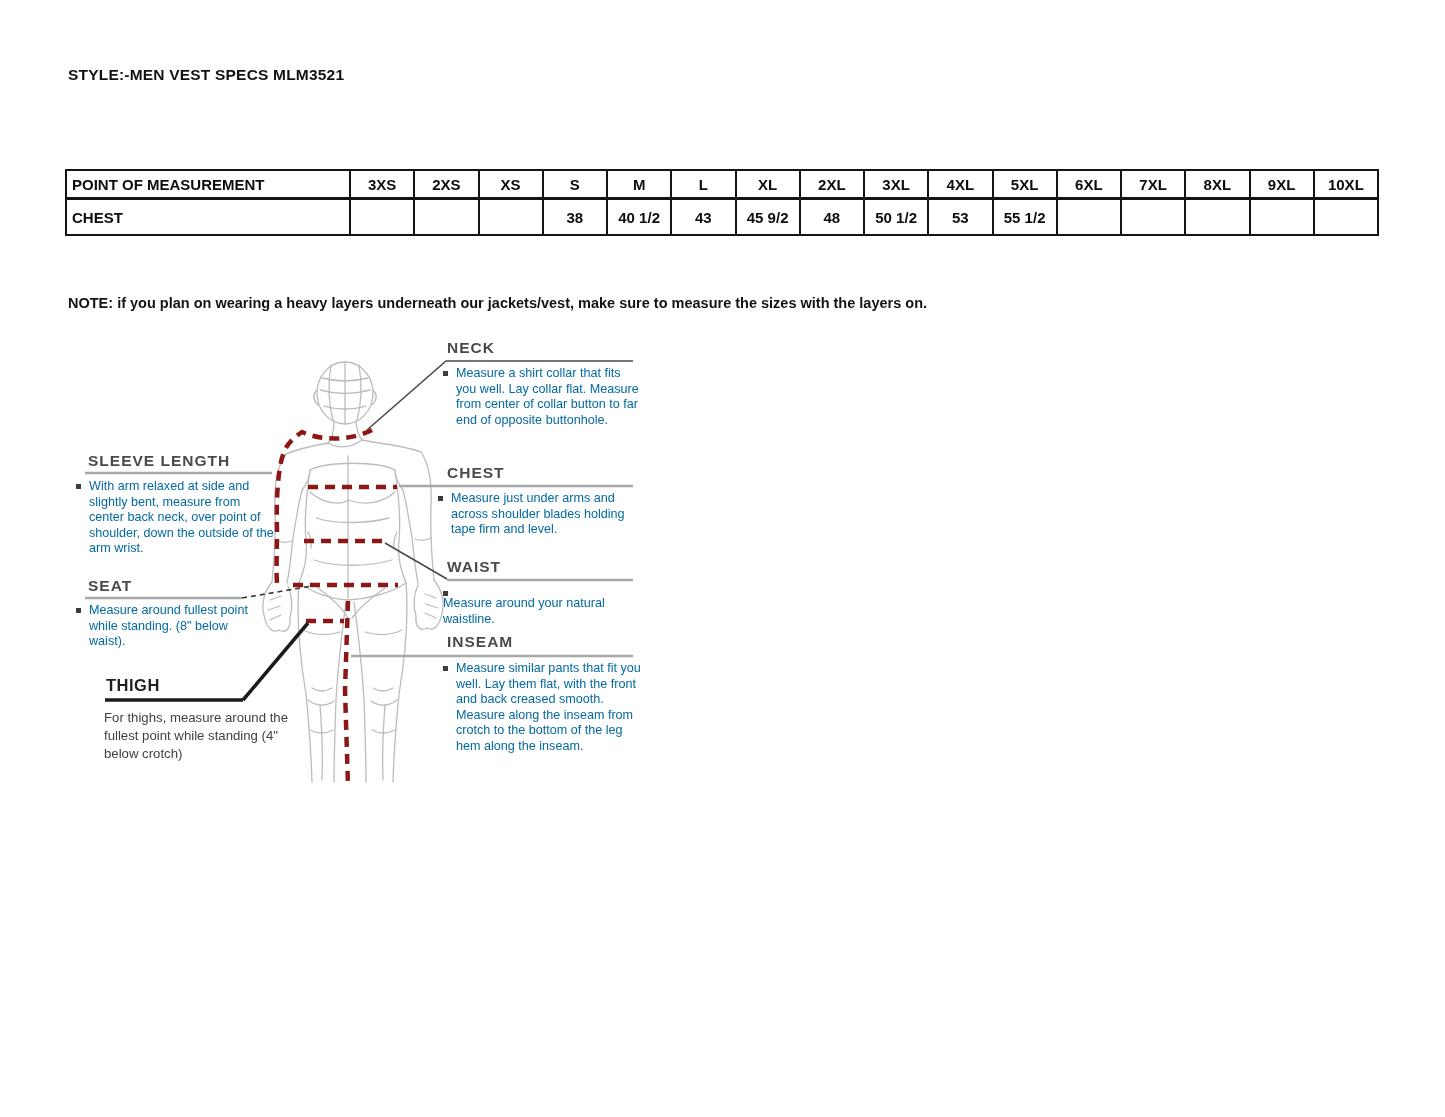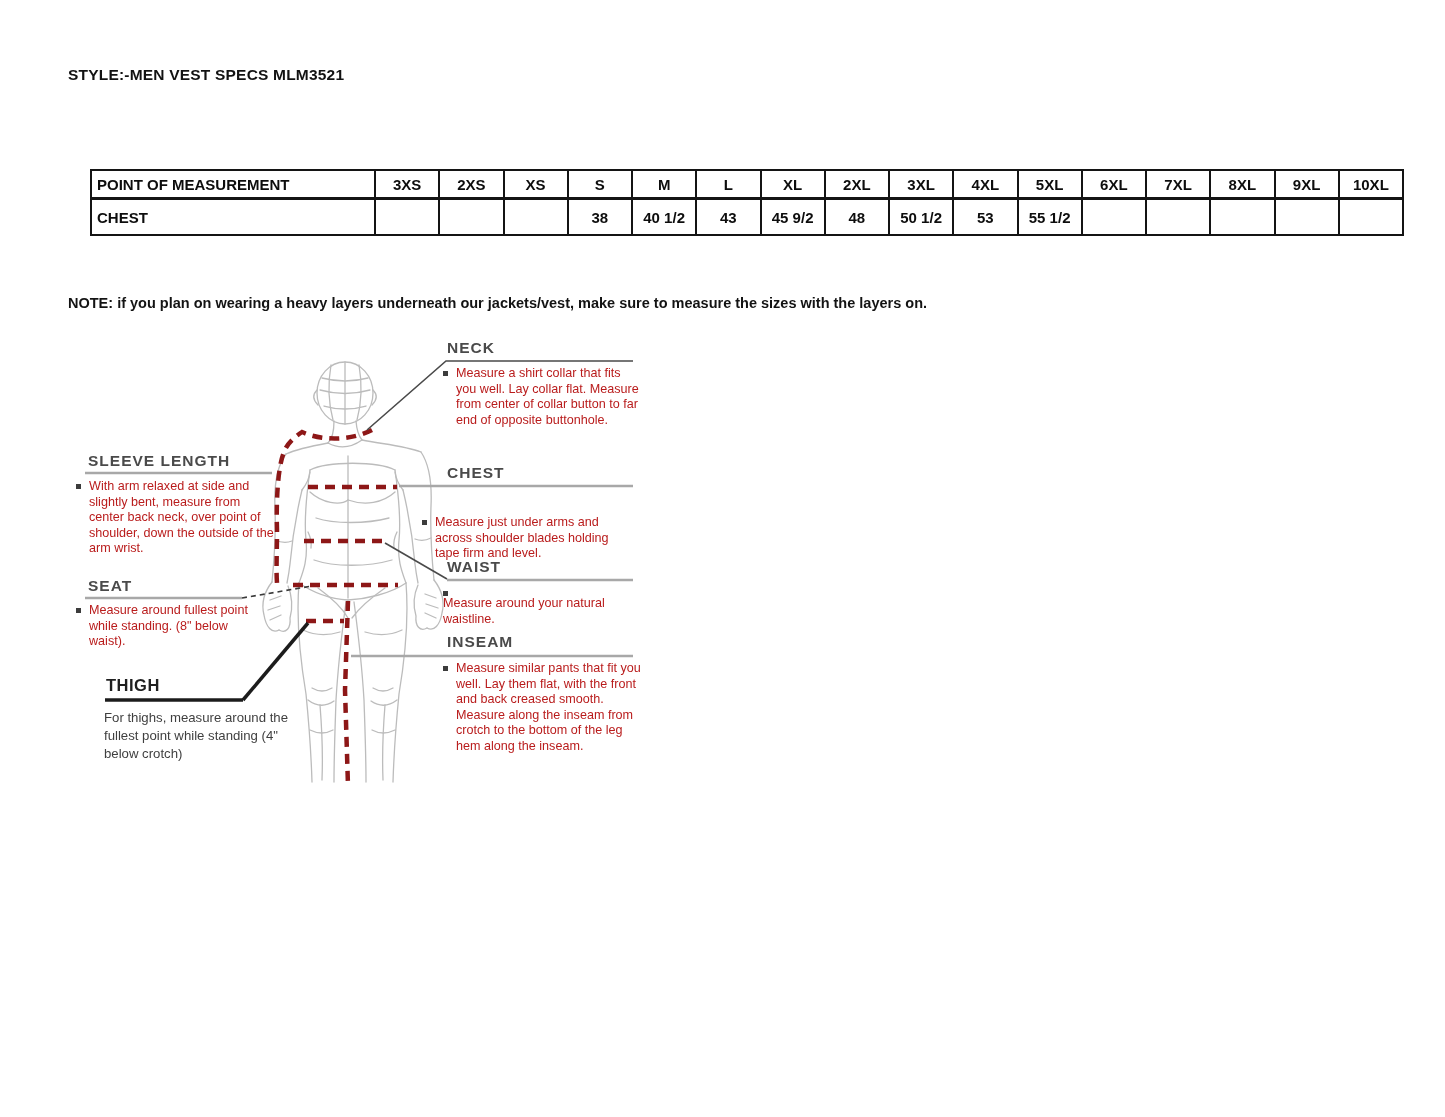--- a/index.html
+++ b/index.html
@@ -1,34 +1,34 @@
 <!DOCTYPE html>
 <html><head>
 <meta charset="utf-8">
 <style>
   html,body{margin:0;padding:0;background:#fff;}
   body{width:1445px;height:1117px;position:relative;font-family:"Liberation Sans",sans-serif;color:#111;overflow:hidden;}
 
   .page-title{position:absolute;left:68px;top:66px;font-size:15.5px;font-weight:700;letter-spacing:.2px;color:#121212;}
 
   table.specs{position:absolute;left:65px;top:169px;width:1314px;border-collapse:collapse;table-layout:fixed;
-    font-size:15px;color:#0d0d0d;margin-left:25px;}
+    font-size:15px;color:#0d0d0d;}
   table.specs th, table.specs td{border:2px solid #141414;padding:0 4px;height:34px;text-align:center;
     font-weight:600;white-space:nowrap;overflow:hidden;}
   table.specs thead th{height:26px;border-bottom:3px solid #141414;font-weight:700;}
   table.specs th.pom, table.specs td.rowlabel{text-align:left;padding-left:5px;}
   col.c-pom{width:284px;}
 
   .note{position:absolute;left:68px;top:295px;font-size:14.5px;font-weight:700;color:#131313;}
 
   svg.diagram-art{position:absolute;left:0;top:0;width:1445px;height:1117px;pointer-events:none;}
 
   .dg-heading{position:absolute;font-size:15.5px;font-weight:600;letter-spacing:1px;color:#4a4a4a;}
   .dg-heading.dark{color:#1f1f1f;font-size:16.5px;letter-spacing:.5px;}
-  .dg-body{position:absolute;display:flex;align-items:flex-start;font-size:12.6px;line-height:1.24;color:#b91c1c;}
+  .dg-body{position:absolute;display:flex;align-items:flex-start;font-size:12.6px;line-height:1.24;color:#0369a1;}
   .dg-body .bullet{flex:0 0 auto;width:5px;height:5px;background:#3c3c3c;margin:5px 8px 0 0;}
   .dg-body.nobullet{font-size:13.2px;color:#3f3f3f;line-height:1.35;}
 </style>
 </head>
 <body>
 
 <div class="page-title">STYLE:-MEN VEST SPECS MLM3521</div>
 
 <table class="specs">
   <colgroup>
@@ -188,21 +188,21 @@
   </g>
 </svg>
 
 <div class="dg-heading" style="left:447px;top:339px;">NECK</div>
 <div class="dg-body" style="left:443px;top:366px;width:196px;">
   <span class="bullet"></span>
   <div>Measure a shirt collar that fits you well. Lay collar flat. Measure from center of collar button to far end of opposite buttonhole.</div>
 </div>
 
 <div class="dg-heading" style="left:447px;top:464px;">CHEST</div>
-<div class="dg-body" style="left:422px;top:491px;width:200px;margin-top:24px;">
+<div class="dg-body" style="left:438px;top:491px;width:200px;">
   <span class="bullet"></span>
   <div>Measure just under arms and across shoulder blades holding tape firm and level.</div>
 </div>
 
 <div class="dg-heading" style="left:447px;top:558px;">WAIST</div>
 <div class="dg-body" style="left:443px;top:586px;width:185px;flex-direction:column;">
   <span class="bullet"></span>
   <div>Measure around your natural waistline.</div>
 </div>
 

